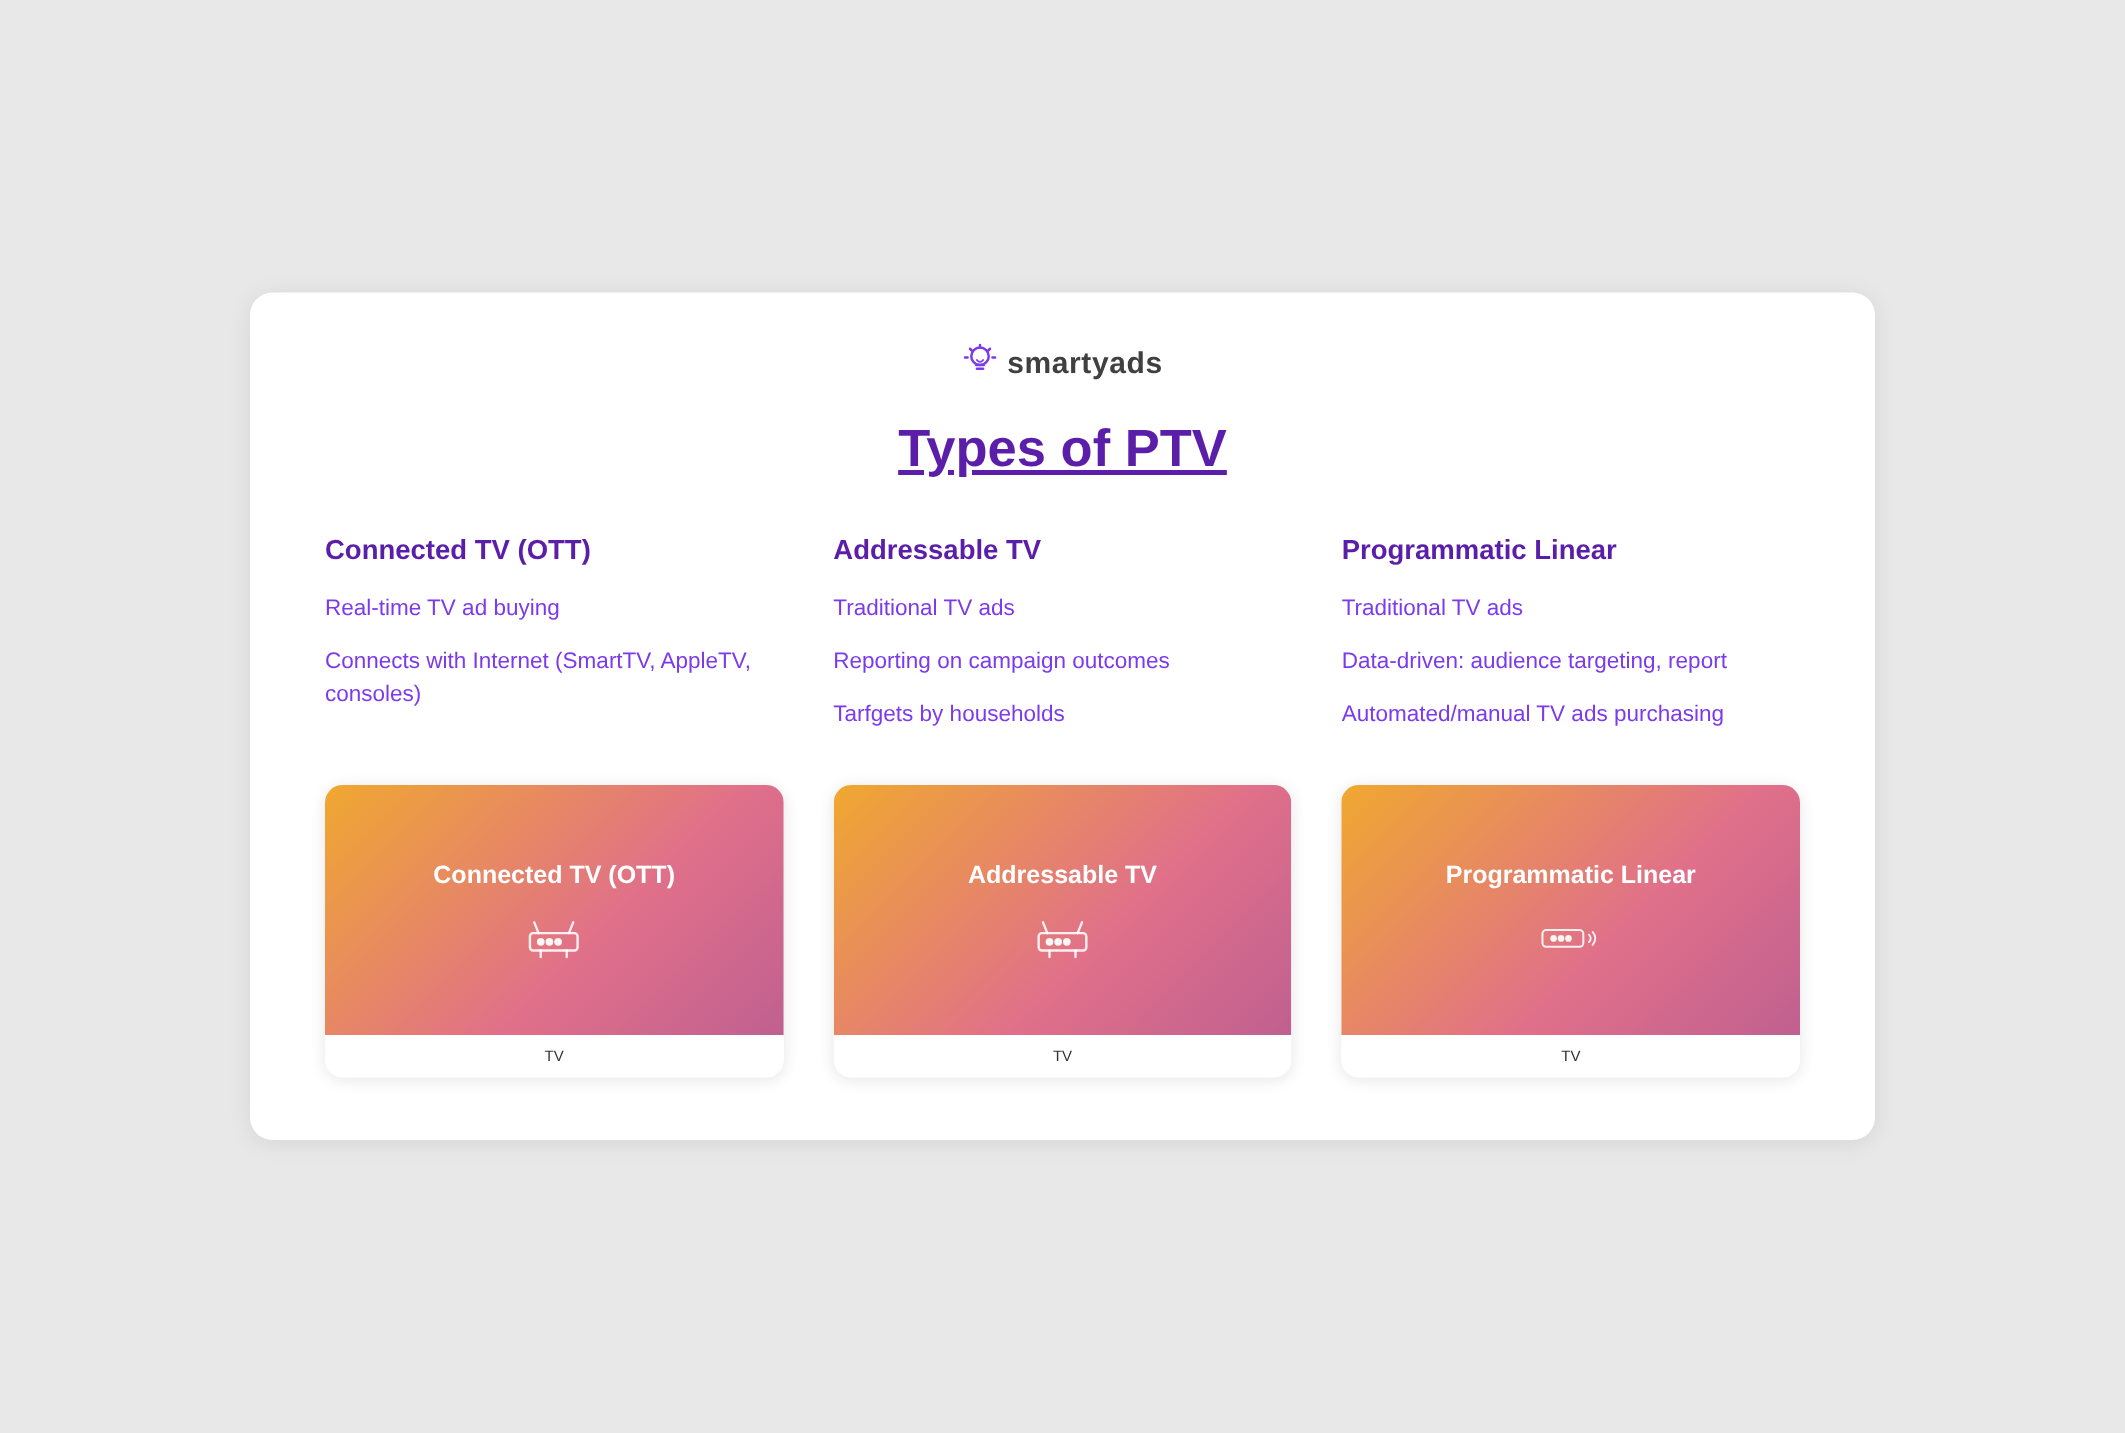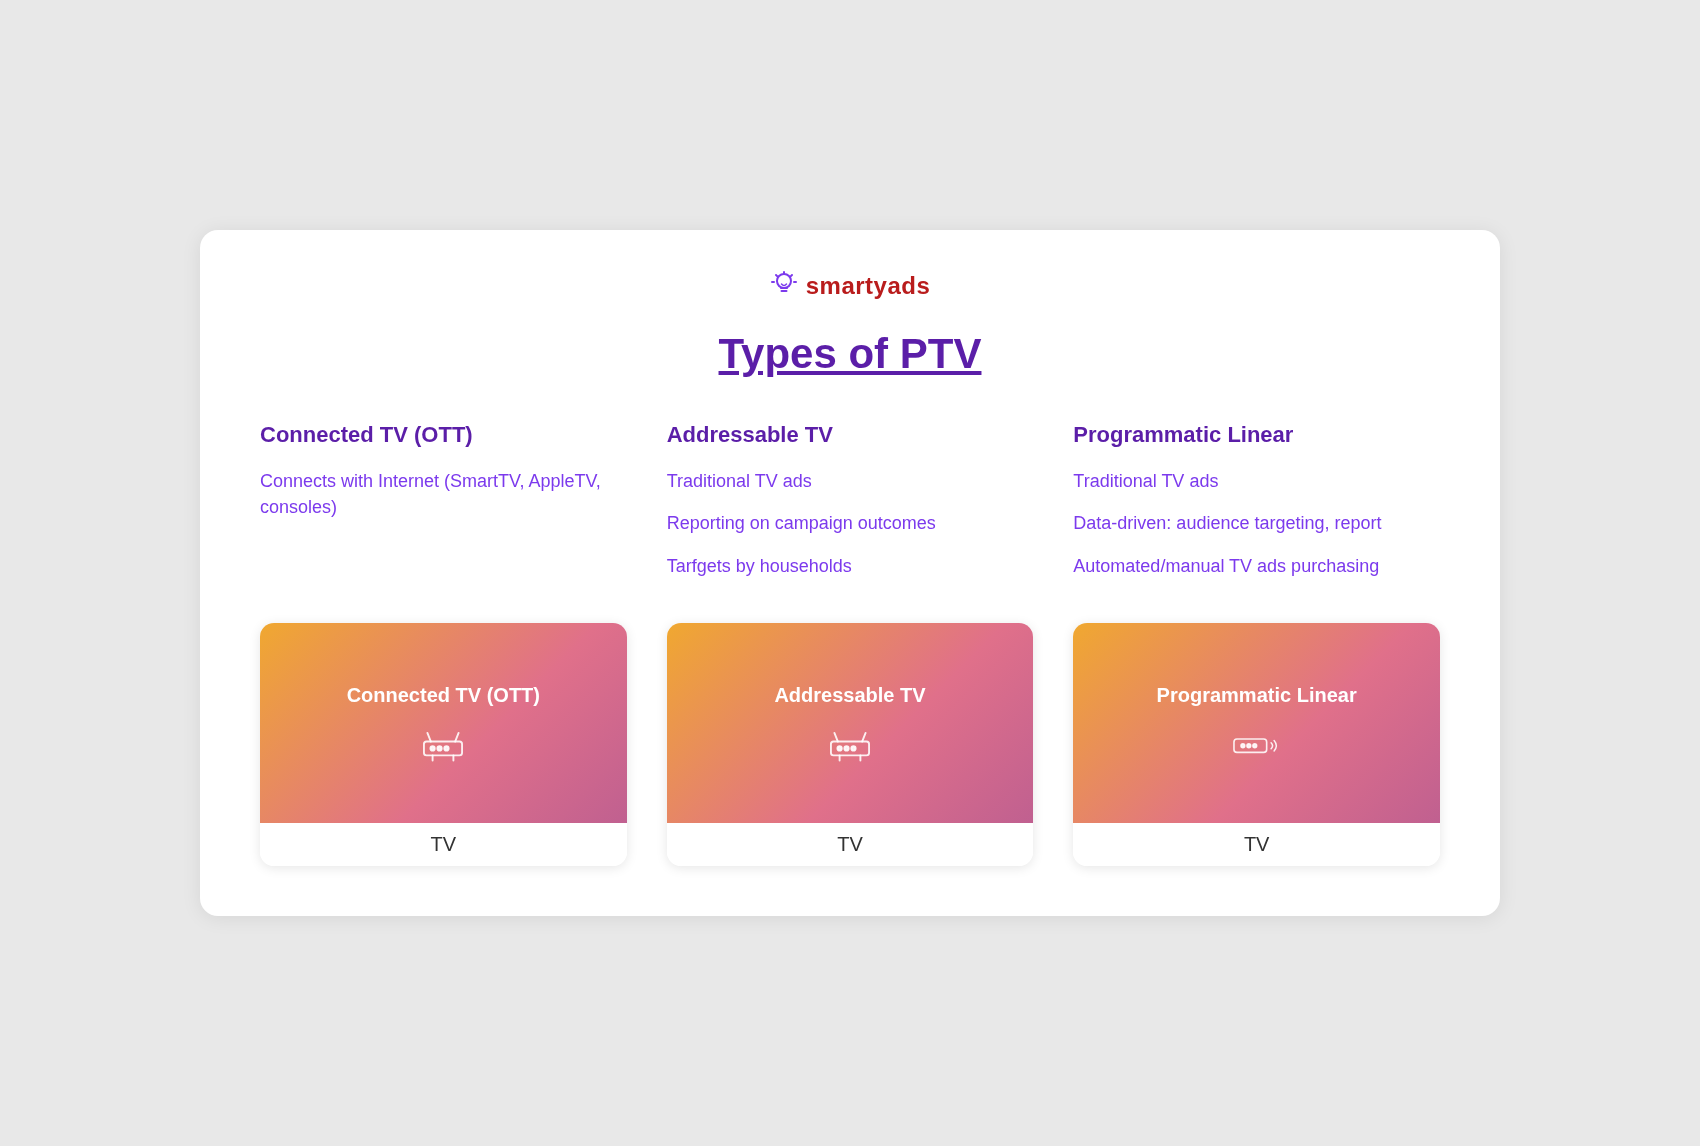--- a/index.html
+++ b/index.html
@@ -20,21 +20,21 @@
       box-shadow: 0 2px 20px rgba(0,0,0,0.08);
     }
     .logo-row {
       display: flex;
       align-items: center;
       justify-content: center;
       margin-bottom: 28px;
       gap: 8px;
     }
     .logo-text {
-      color: #b91c1c;
+      color: #404040;
       font-size: 24px;
       font-weight: 600;
       letter-spacing: 0.5px;
     }
     .page-title {
       text-align: center;
       color: #5b1ea8;
       font-size: 42px;
       font-weight: 800;
       margin-bottom: 44px;
@@ -90,21 +90,21 @@
       font-size: 20px;
       font-weight: 800;
       text-align: center;
       margin-bottom: 18px;
     }
     .tv-card-footer {
       background: #fff;
       text-align: center;
       padding: 10px;
       color: #333;
-      font-size: 20px;
+      font-size: 12px;
       font-weight: 500;
     }
 
     
     .icon-router svg, .icon-remote svg {
       width: 52px;
       height: 40px;
       fill: none;
       stroke: rgba(255,255,255,0.88);
       stroke-width: 2.2;
@@ -140,20 +140,21 @@
     <span class="logo-text">smartyads</span>
   </div>
 
   <h1 class="page-title">Types of PTV</h1>
 
   <div class="columns">
 
     <div class="column">
       <div class="col-heading">Connected TV (OTT)</div>
       <ul class="col-bullets">
+        <li>Real-time TV ad buying</li>
         <li>Connects with Internet (SmartTV, AppleTV, consoles)</li>
       </ul>
     </div>
 
     <div class="column">
       <div class="col-heading">Addressable TV</div>
       <ul class="col-bullets">
         <li>Traditional TV ads</li>
         <li>Reporting on campaign outcomes</li>
         <li>Tarfgets by households</li>

